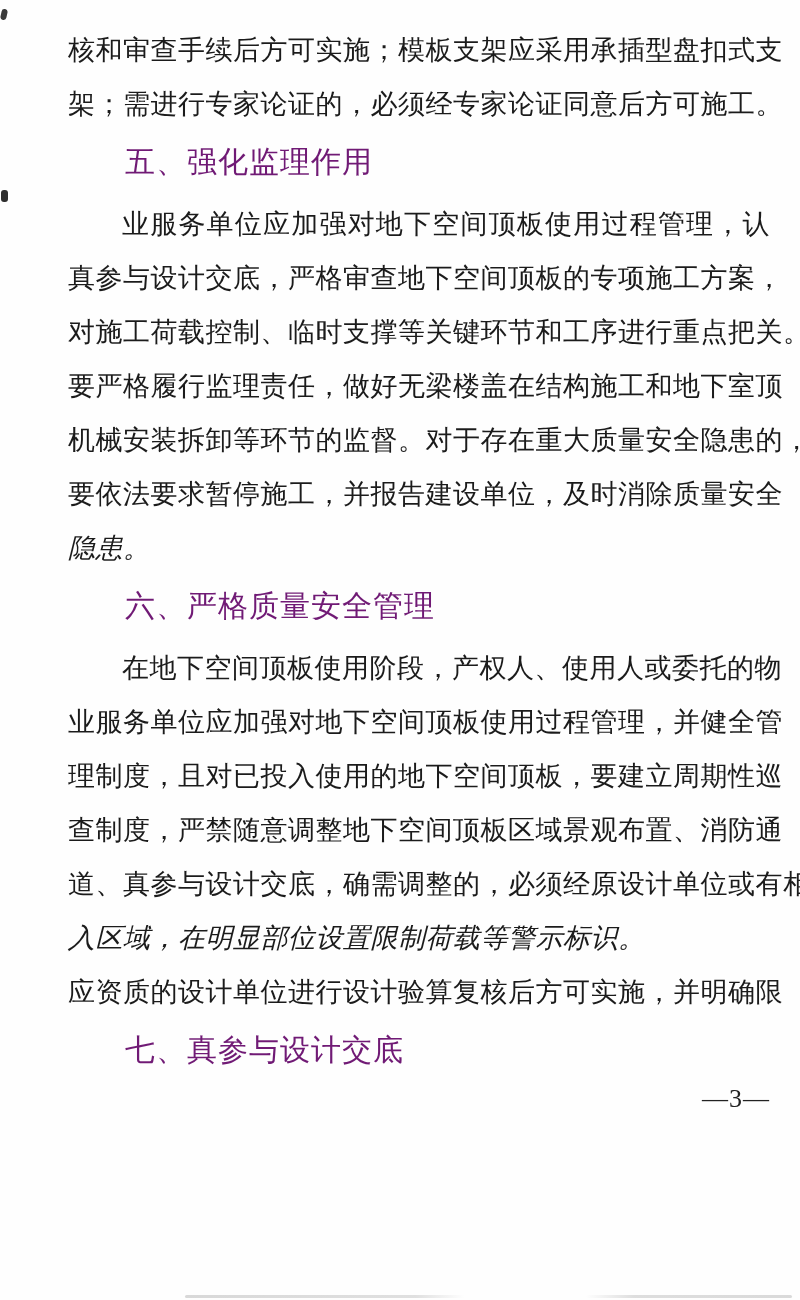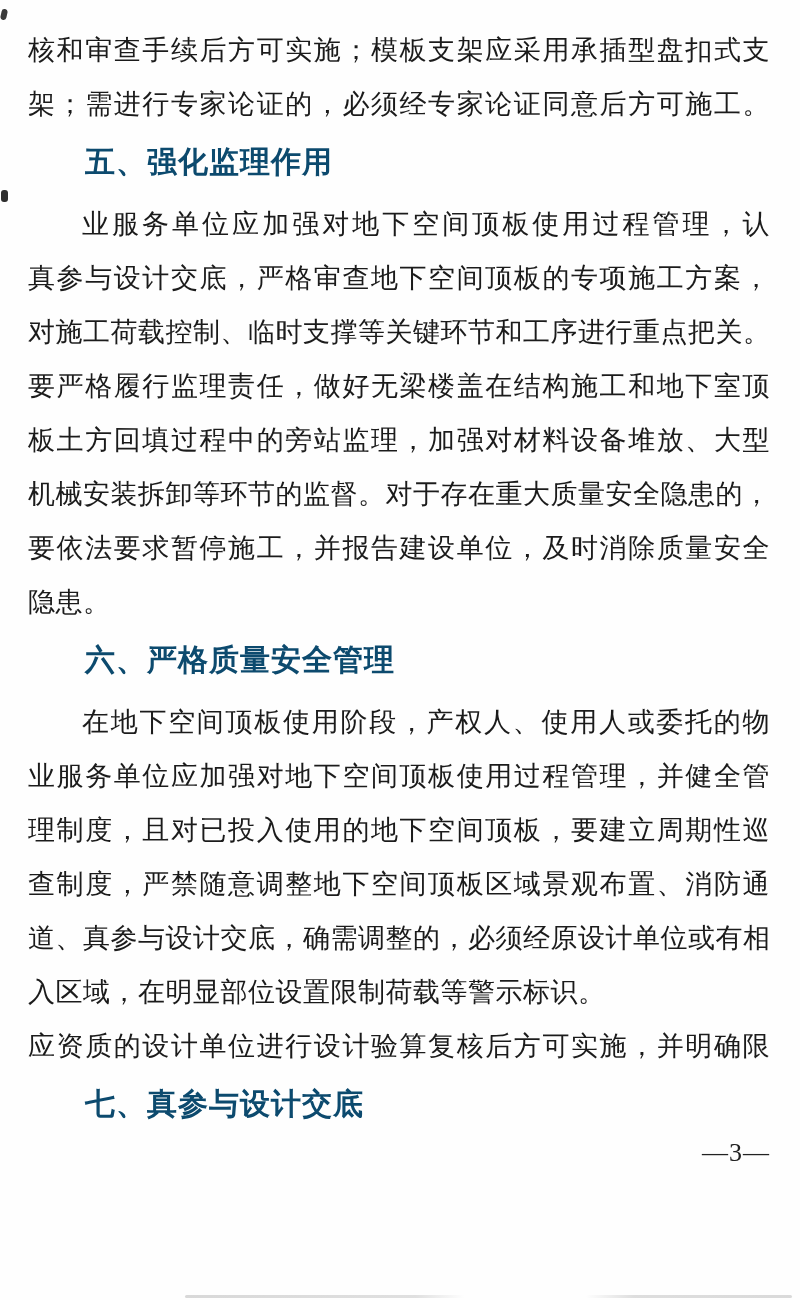--- a/index.html
+++ b/index.html
@@ -11,46 +11,48 @@
     position: relative;
     width: 800px;
     height: 1300px;
     background: #fefefe;
     overflow: hidden;
     font-family: "Liberation Serif", serif;
     color: #1b1b1b;
   }
   .content {
     padding: 23px 30px 0 28px;
+    margin-left: 40px;
   }
   .bline {
     font-size: 27px;
     line-height: 54px;
     letter-spacing: 0.5px;
     text-align: justify;
     text-align-last: justify;
     white-space: nowrap;
     color: #1b1b1b;
   }
   .bline.indent {
     text-indent: 2em;
   }
   .bline.lastline {
     text-align: left;
     text-align-last: left;
+    font-style: italic;
   }
   .heading {
     font-family: "Liberation Sans", sans-serif;
-    font-weight: 700;
+    font-weight: 400;
     font-size: 30px;
     line-height: 54px;
     padding-left: 57px;
     margin: 4px 0 8px 0;
     letter-spacing: 1px;
-    color: #0c4a6e;
+    color: #701a75;
   }
   .page-number {
     margin-top: 4px;
     text-align: right;
     font-size: 26px;
     line-height: 28px;
     letter-spacing: 1px;
     color: #222;
   }
   
@@ -87,21 +89,20 @@
   <div class="content">
 
     <div class="bline">核和审查手续后方可实施；模板支架应采用承插型盘扣式支</div>
     <div class="bline">架；需进行专家论证的，必须经专家论证同意后方可施工。</div>
 
     <div class="heading">五、强化监理作用</div>
     <div class="bline indent">业服务单位应加强对地下空间顶板使用过程管理，认</div>
     <div class="bline">真参与设计交底，严格审查地下空间顶板的专项施工方案，</div>
     <div class="bline">对施工荷载控制、临时支撑等关键环节和工序进行重点把关。</div>
     <div class="bline">要严格履行监理责任，做好无梁楼盖在结构施工和地下室顶</div>
-    <div class="bline">板土方回填过程中的旁站监理，加强对材料设备堆放、大型</div>
     <div class="bline">机械安装拆卸等环节的监督。对于存在重大质量安全隐患的，</div>
     <div class="bline">要依法要求暂停施工，并报告建设单位，及时消除质量安全</div>
     <div class="bline lastline">隐患。</div>
 
     <div class="heading">六、严格质量安全管理</div>
     <div class="bline indent">在地下空间顶板使用阶段，产权人、使用人或委托的物</div>
     <div class="bline">业服务单位应加强对地下空间顶板使用过程管理，并健全管</div>
     <div class="bline">理制度，且对已投入使用的地下空间顶板，要建立周期性巡</div>
     <div class="bline">查制度，严禁随意调整地下空间顶板区域景观布置、消防通</div>
     <div class="bline">道、真参与设计交底，确需调整的，必须经原设计单位或有相</div>

